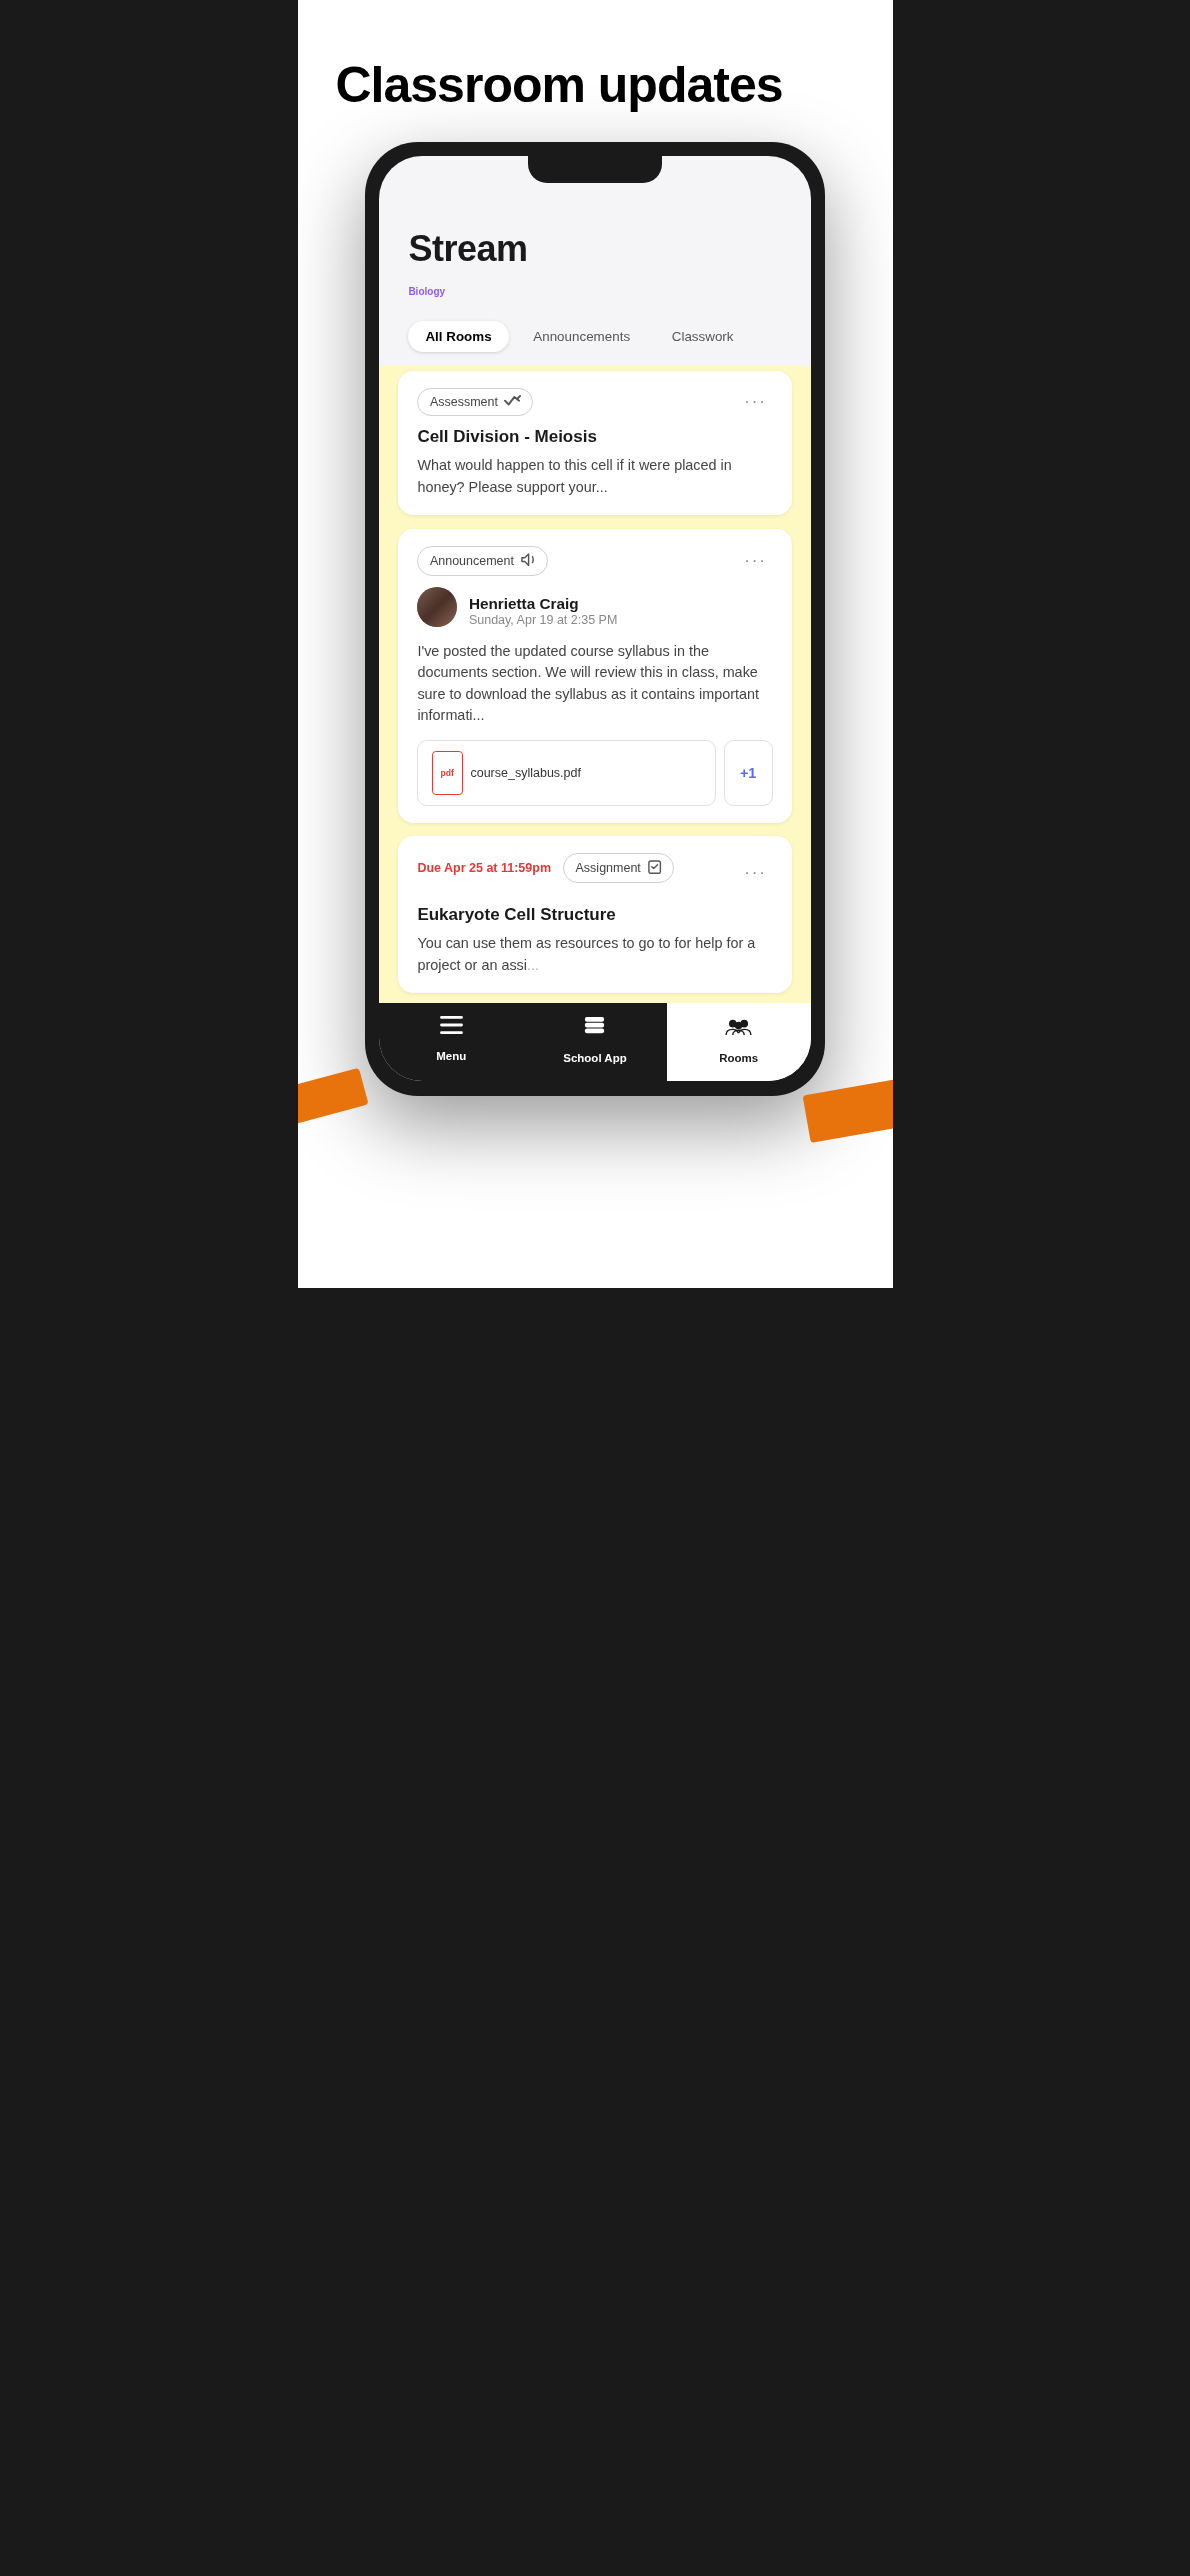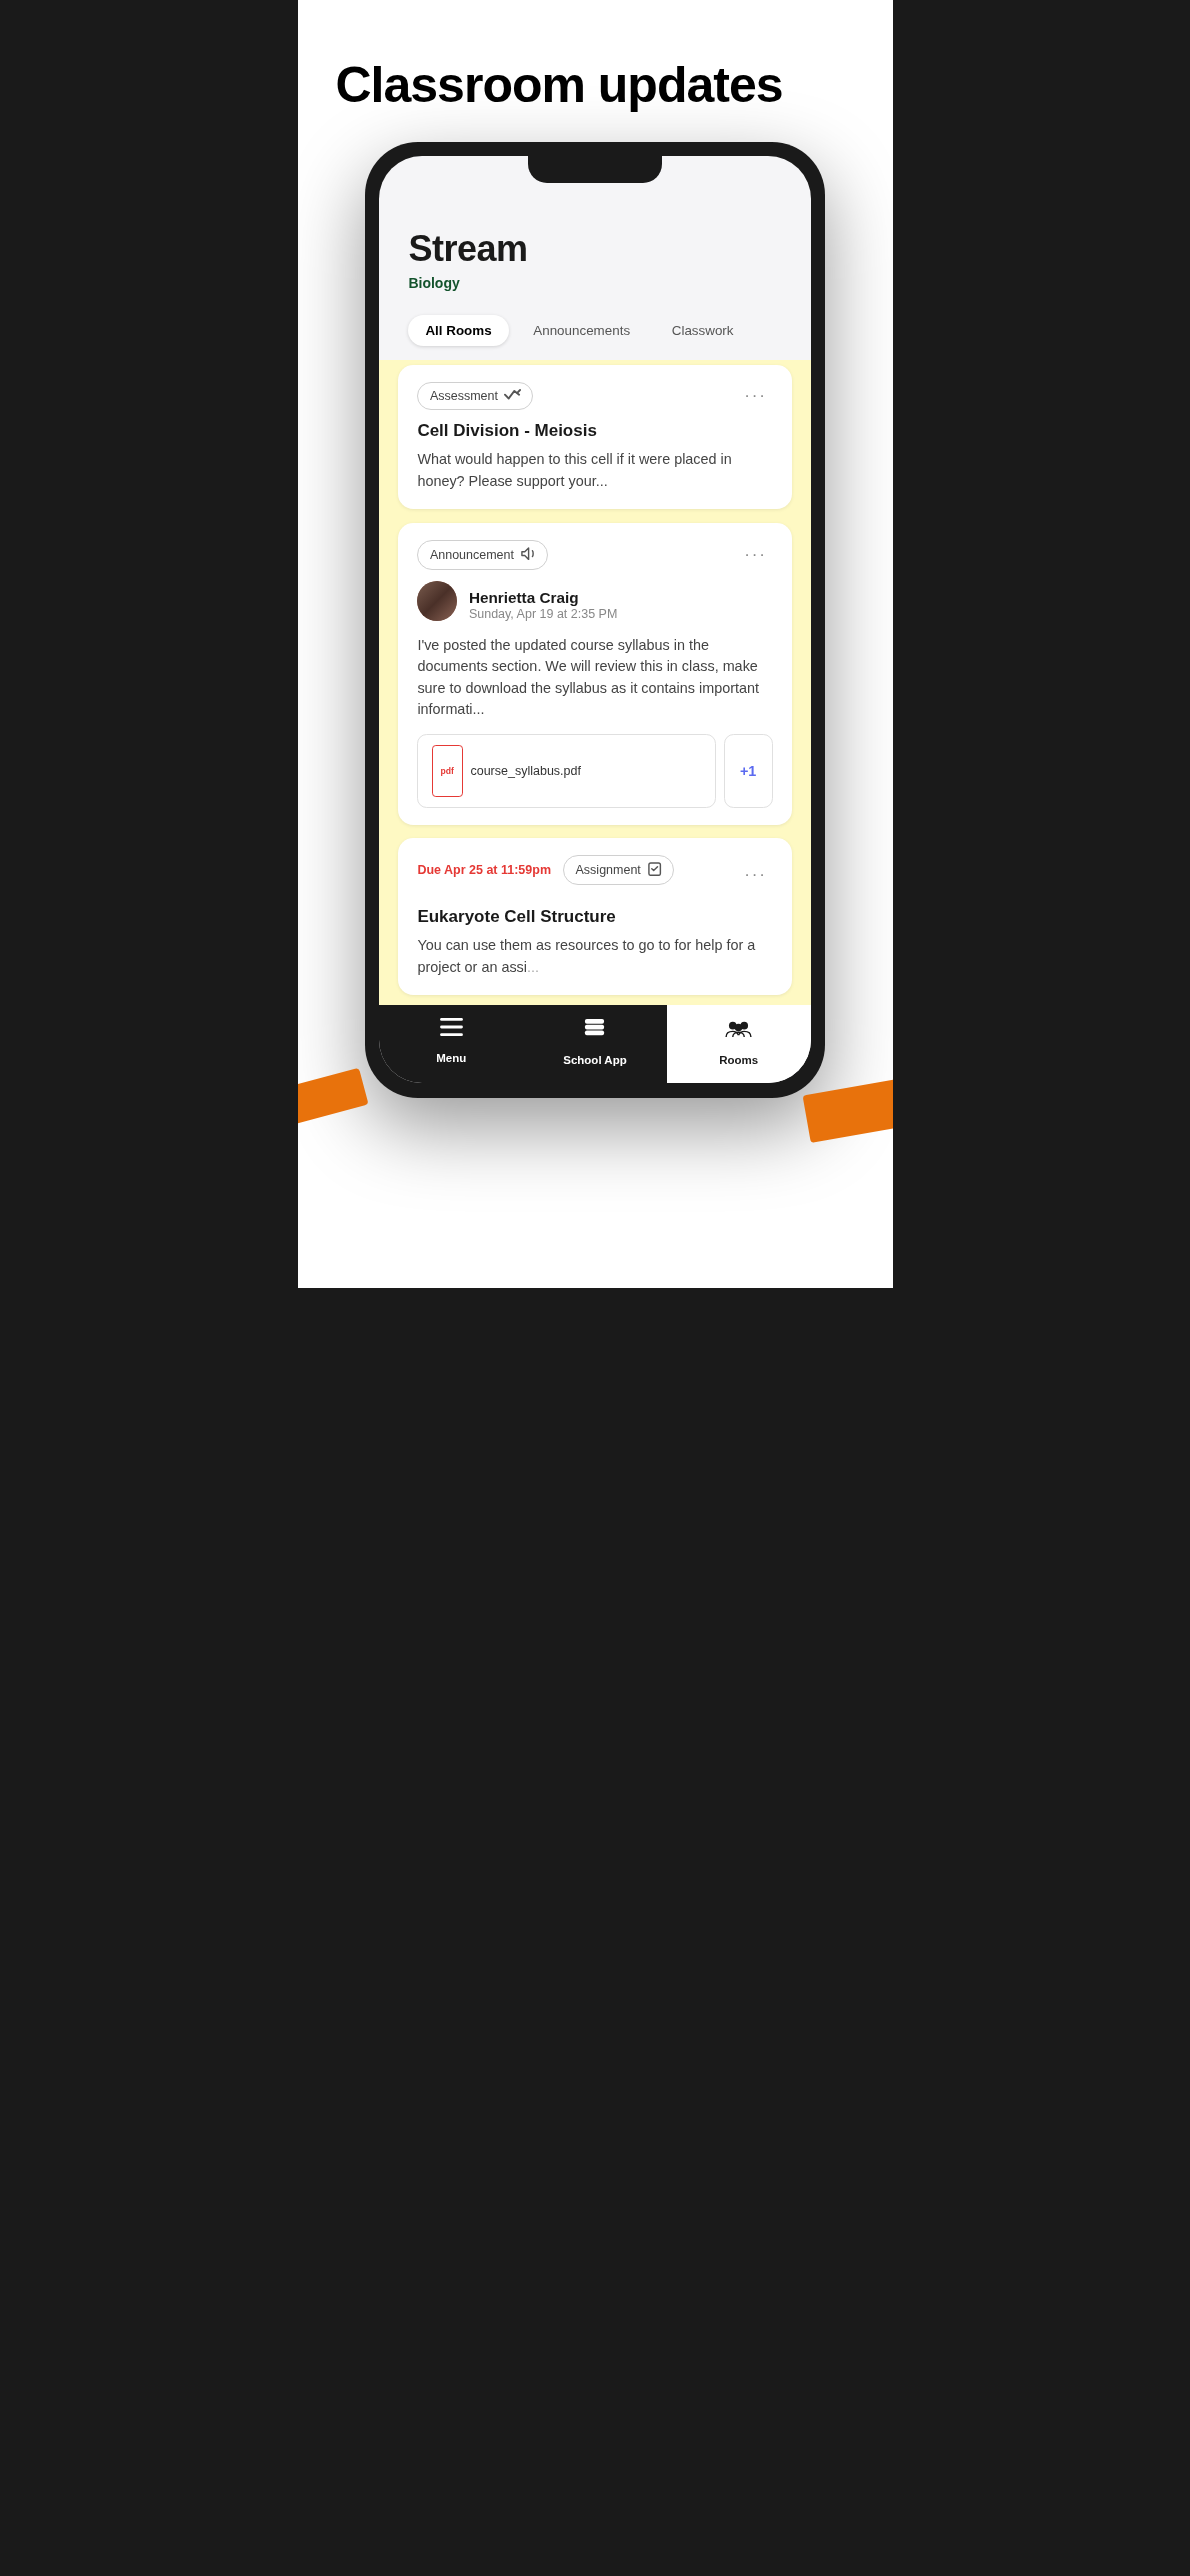--- a/index.html
+++ b/index.html
@@ -115,24 +115,24 @@
     }
 
     .stream-title {
       font-size: 36px;
       font-weight: 800;
       color: #1a1a1a;
       letter-spacing: -0.5px;
     }
 
     .stream-subtitle {
-      font-size: 14px;
+      font-size: 10px;
       font-weight: 600;
-      color: #14532d;
-      margin-top: 5px;
+      color: #8b5cf6;
+      margin-top: 16px;
     }
 
     
     .tabs-row {
       display: flex;
       flex-direction: row;
       padding: 9.6px 29px 14.4px 29px;
       gap: 7.7px;
       background: #f5f5f7;
     }
@@ -264,21 +264,21 @@
       gap: 7.7px;
       padding: 9.6px 13.4px;
       border: 1.4px solid #e0e0e0;
       border-radius: 9.6px;
       flex: 1;
       background: #fff;
     }
 
     .pdf-icon {
       width: 31px;
-      height: 52px;
+      height: 44px;
       background: #fff;
       border: 1.9px solid #e53935;
       border-radius: 3.8px;
       display: flex;
       align-items: center;
       justify-content: center;
       font-size: 8.6px;
       font-weight: 700;
       color: #e53935;
       flex-shrink: 0;

